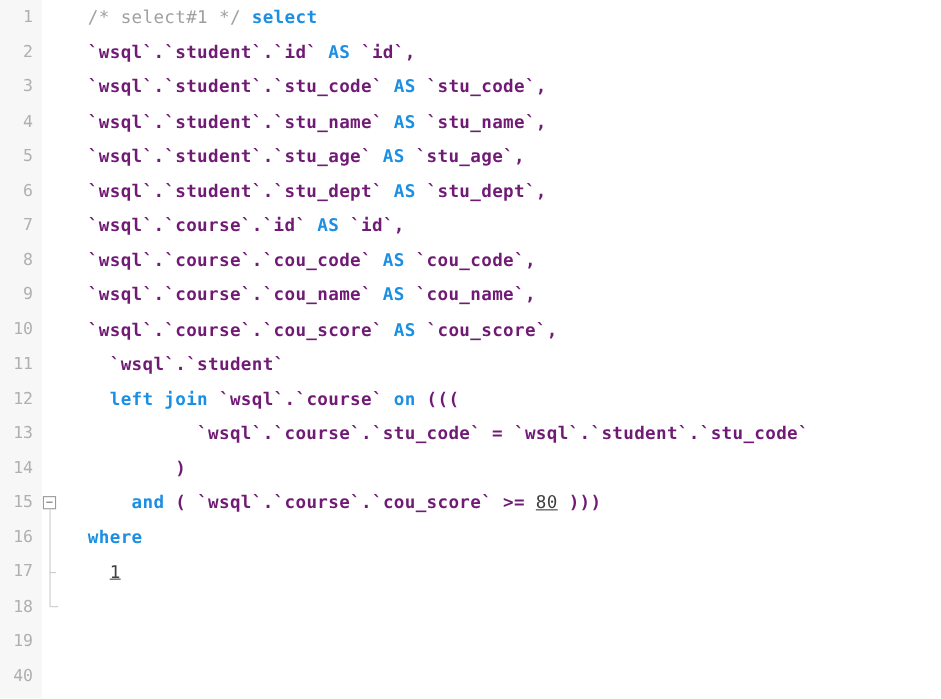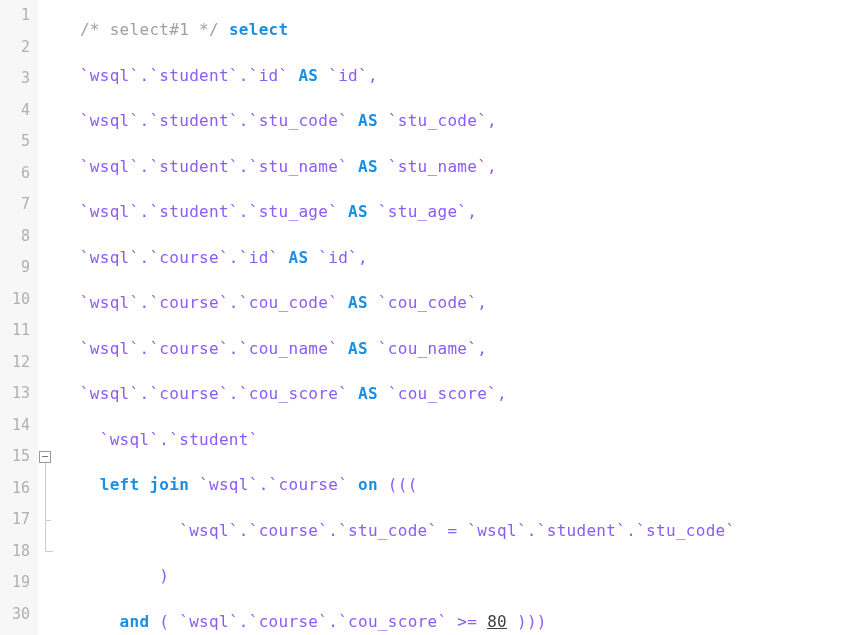--- a/index.html
+++ b/index.html
@@ -71,26 +71,25 @@
 .code {
   flex: 1;
   padding-left: 4px;
 }
 .code-line {
   height: 31.5px;
   line-height: 31.5px;
   white-space: pre;
   color: #333;
   letter-spacing: 0.3px;
-  margin-top: 14px;
 }
 .comment { color: #a0a0a0; }
 .keyword { color: #1a8fe3; font-weight: 600; }
 .number { color: #404040; text-decoration: underline; }
-.text { color: #8b5cf6; }
+.text { color: #701a75; font-weight: bold; }
 </style>
 </head>
 <body>
 
 <div class="editor">
   <div class="gutter">
       <div class="gutter-line">1</div>
       <div class="gutter-line">2</div>
       <div class="gutter-line">3</div>
       <div class="gutter-line">4</div>
@@ -102,34 +101,35 @@
       <div class="gutter-line">10</div>
       <div class="gutter-line">11</div>
       <div class="gutter-line">12</div>
       <div class="gutter-line">13</div>
       <div class="gutter-line">14</div>
       <div class="gutter-line">15</div>
       <div class="gutter-line">16</div>
       <div class="gutter-line">17</div>
       <div class="gutter-line">18</div>
       <div class="gutter-line">19</div>
-      <div class="gutter-line">30</div>
+      <div class="gutter-line">40</div>
     </div>
   <div class="fold-gutter">
       <div class="fold-box" style="top: 450.75px;">−</div>
       <div class="fold-line" style="top: 462.75px; height: 88.5px;"></div>
       <div class="fold-end" style="top: 551.25px;"></div>
       <div class="fold-tick" style="top: 519.75px;"></div>
     </div>
   <div class="code">
       <div class="code-line"><span class="text">  </span><span class="comment">/* select#1 */</span><span class="text"> </span><span class="keyword">select</span></div>
       <div class="code-line"><span class="text">  `wsql`.`student`.`id` </span><span class="keyword">AS</span><span class="text"> `id`,</span></div>
       <div class="code-line"><span class="text">  `wsql`.`student`.`stu_code` </span><span class="keyword">AS</span><span class="text"> `stu_code`,</span></div>
       <div class="code-line"><span class="text">  `wsql`.`student`.`stu_name` </span><span class="keyword">AS</span><span class="text"> `stu_name`,</span></div>
       <div class="code-line"><span class="text">  `wsql`.`student`.`stu_age` </span><span class="keyword">AS</span><span class="text"> `stu_age`,</span></div>
+      <div class="code-line"><span class="text">  `wsql`.`student`.`stu_dept` </span><span class="keyword">AS</span><span class="text"> `stu_dept`,</span></div>
       <div class="code-line"><span class="text">  `wsql`.`course`.`id` </span><span class="keyword">AS</span><span class="text"> `id`,</span></div>
       <div class="code-line"><span class="text">  `wsql`.`course`.`cou_code` </span><span class="keyword">AS</span><span class="text"> `cou_code`,</span></div>
       <div class="code-line"><span class="text">  `wsql`.`course`.`cou_name` </span><span class="keyword">AS</span><span class="text"> `cou_name`,</span></div>
       <div class="code-line"><span class="text">  `wsql`.`course`.`cou_score` </span><span class="keyword">AS</span><span class="text"> `cou_score`,</span></div>
       <div class="code-line"><span class="text">    `wsql`.`student`</span></div>
       <div class="code-line"><span class="text">    </span><span class="keyword">left join</span><span class="text"> `wsql`.`course` </span><span class="keyword">on</span><span class="text"> (((</span></div>
       <div class="code-line"><span class="text">            `wsql`.`course`.`stu_code` = `wsql`.`student`.`stu_code`</span></div>
       <div class="code-line"><span class="text">          )</span></div>
       <div class="code-line"><span class="text">      </span><span class="keyword">and</span><span class="text"> ( `wsql`.`course`.`cou_score` &gt;= </span><span class="number">80</span><span class="text"> )))</span></div>
       <div class="code-line"><span class="text">  </span><span class="keyword">where</span></div>

